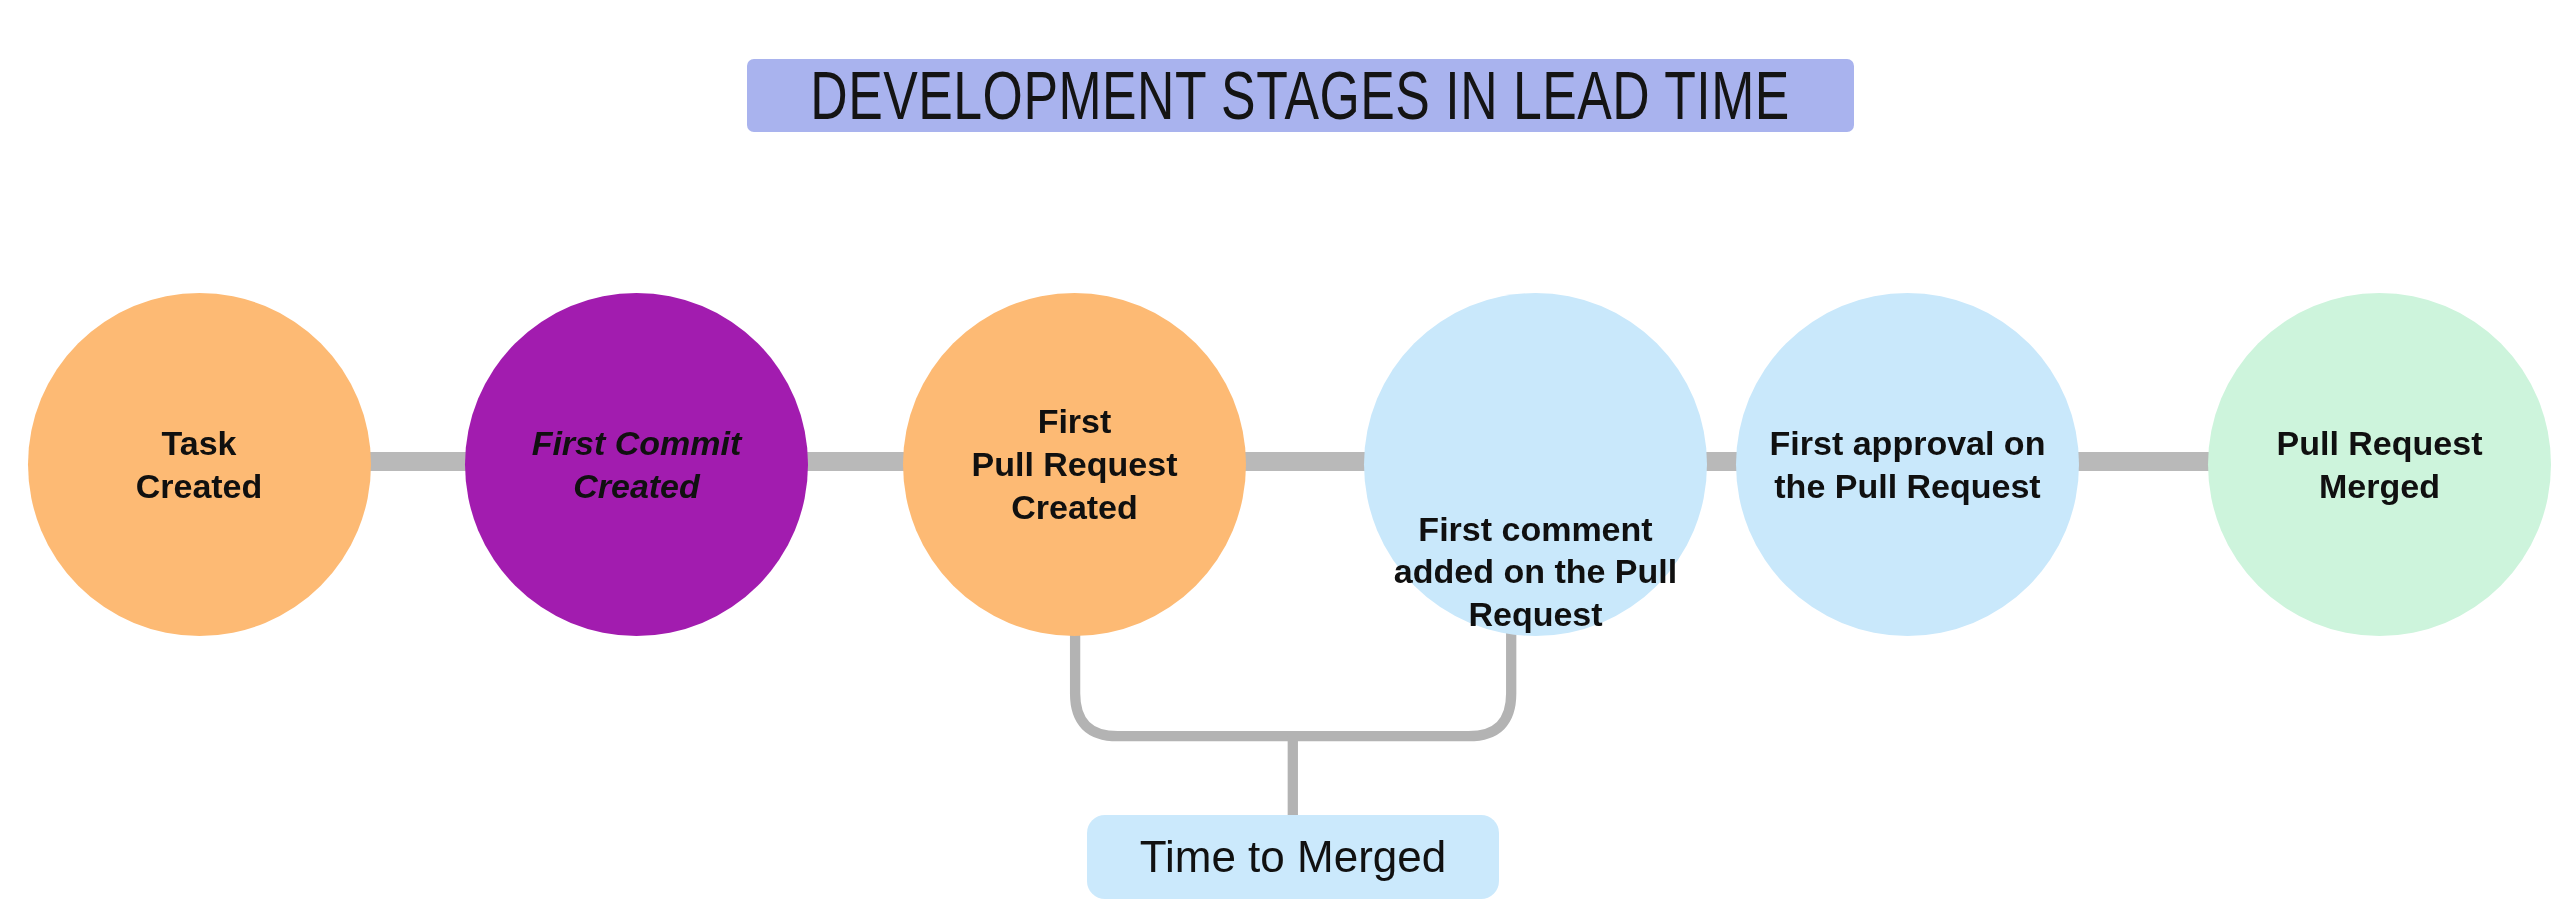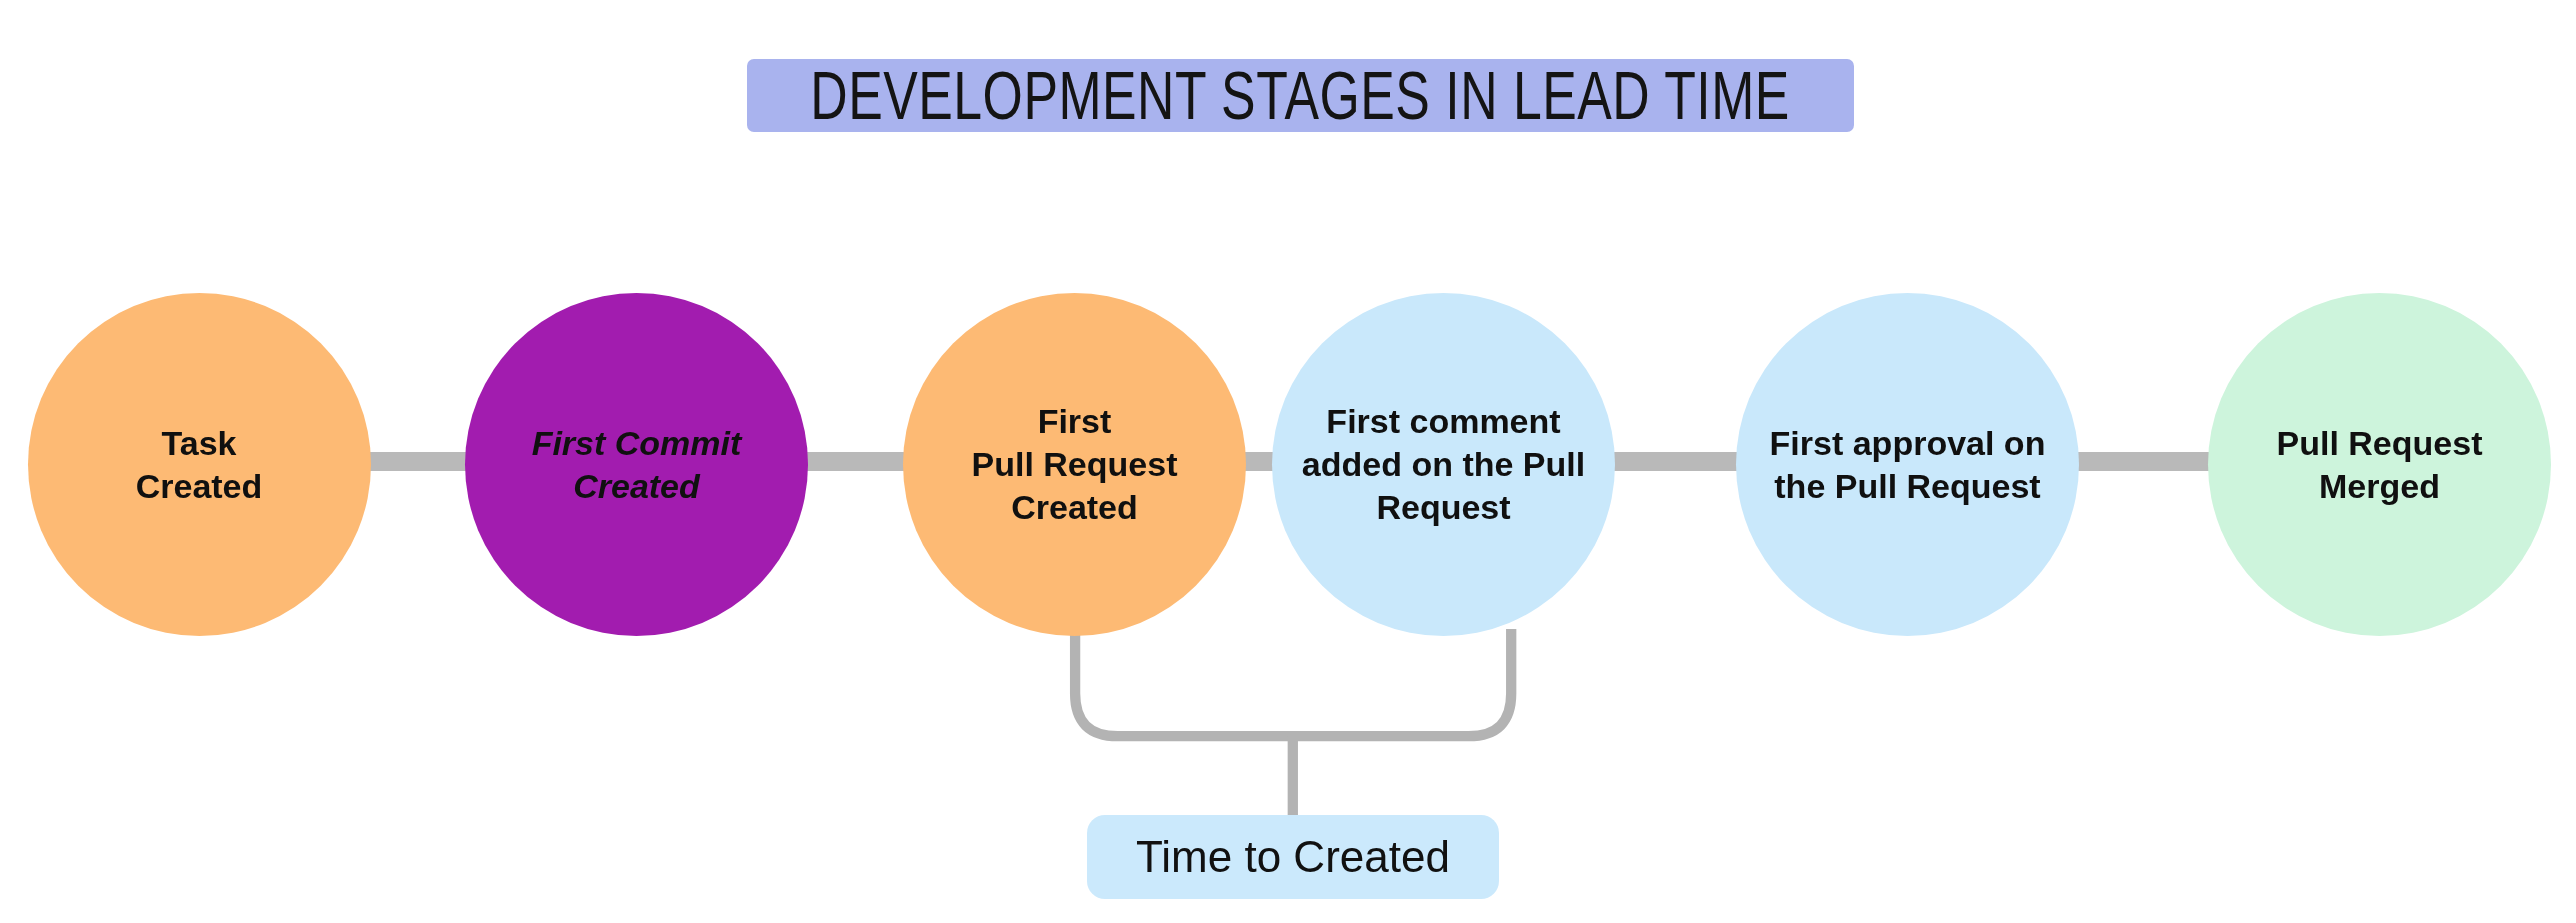--- a/index.html
+++ b/index.html
@@ -44,21 +44,21 @@
   .stage .lbl{
     font-weight:700;
     font-size:34px;
     line-height:1.26;
     color:#101010;
     white-space:pre-line;
   }
   .stage.s1{left:27.5px;}
   .stage.s2{left:465px;}
   .stage.s3{left:903px;}
-  .stage.s4{left:1272px;}
+  .stage.s4{left:1364px;align-items:flex-end;}
   .stage.s5{left:1736px;}
   .stage.s6{left:2208px;}
   
   .bracket-svg{
     position:absolute;left:0;top:0;width:2576px;height:923px;
     pointer-events:none;
   }
   
   .annotation{
     position:absolute;
@@ -110,17 +110,17 @@
   <div class="stage s5" style="background: rgb(201, 232, 251);">
     <span class="lbl">First approval on
 the Pull Request</span>
   </div>
   <div class="stage s6" style="background: rgb(205, 244, 220);">
     <span class="lbl">Pull Request
 Merged</span>
   </div>
 
   <div class="annotation" style="background: rgb(203, 233, 252);">
-    <span class="lbl">Time to Created</span>
+    <span class="lbl">Time to Merged</span>
   </div>
 
 </div>
 
 
 </body></html>

